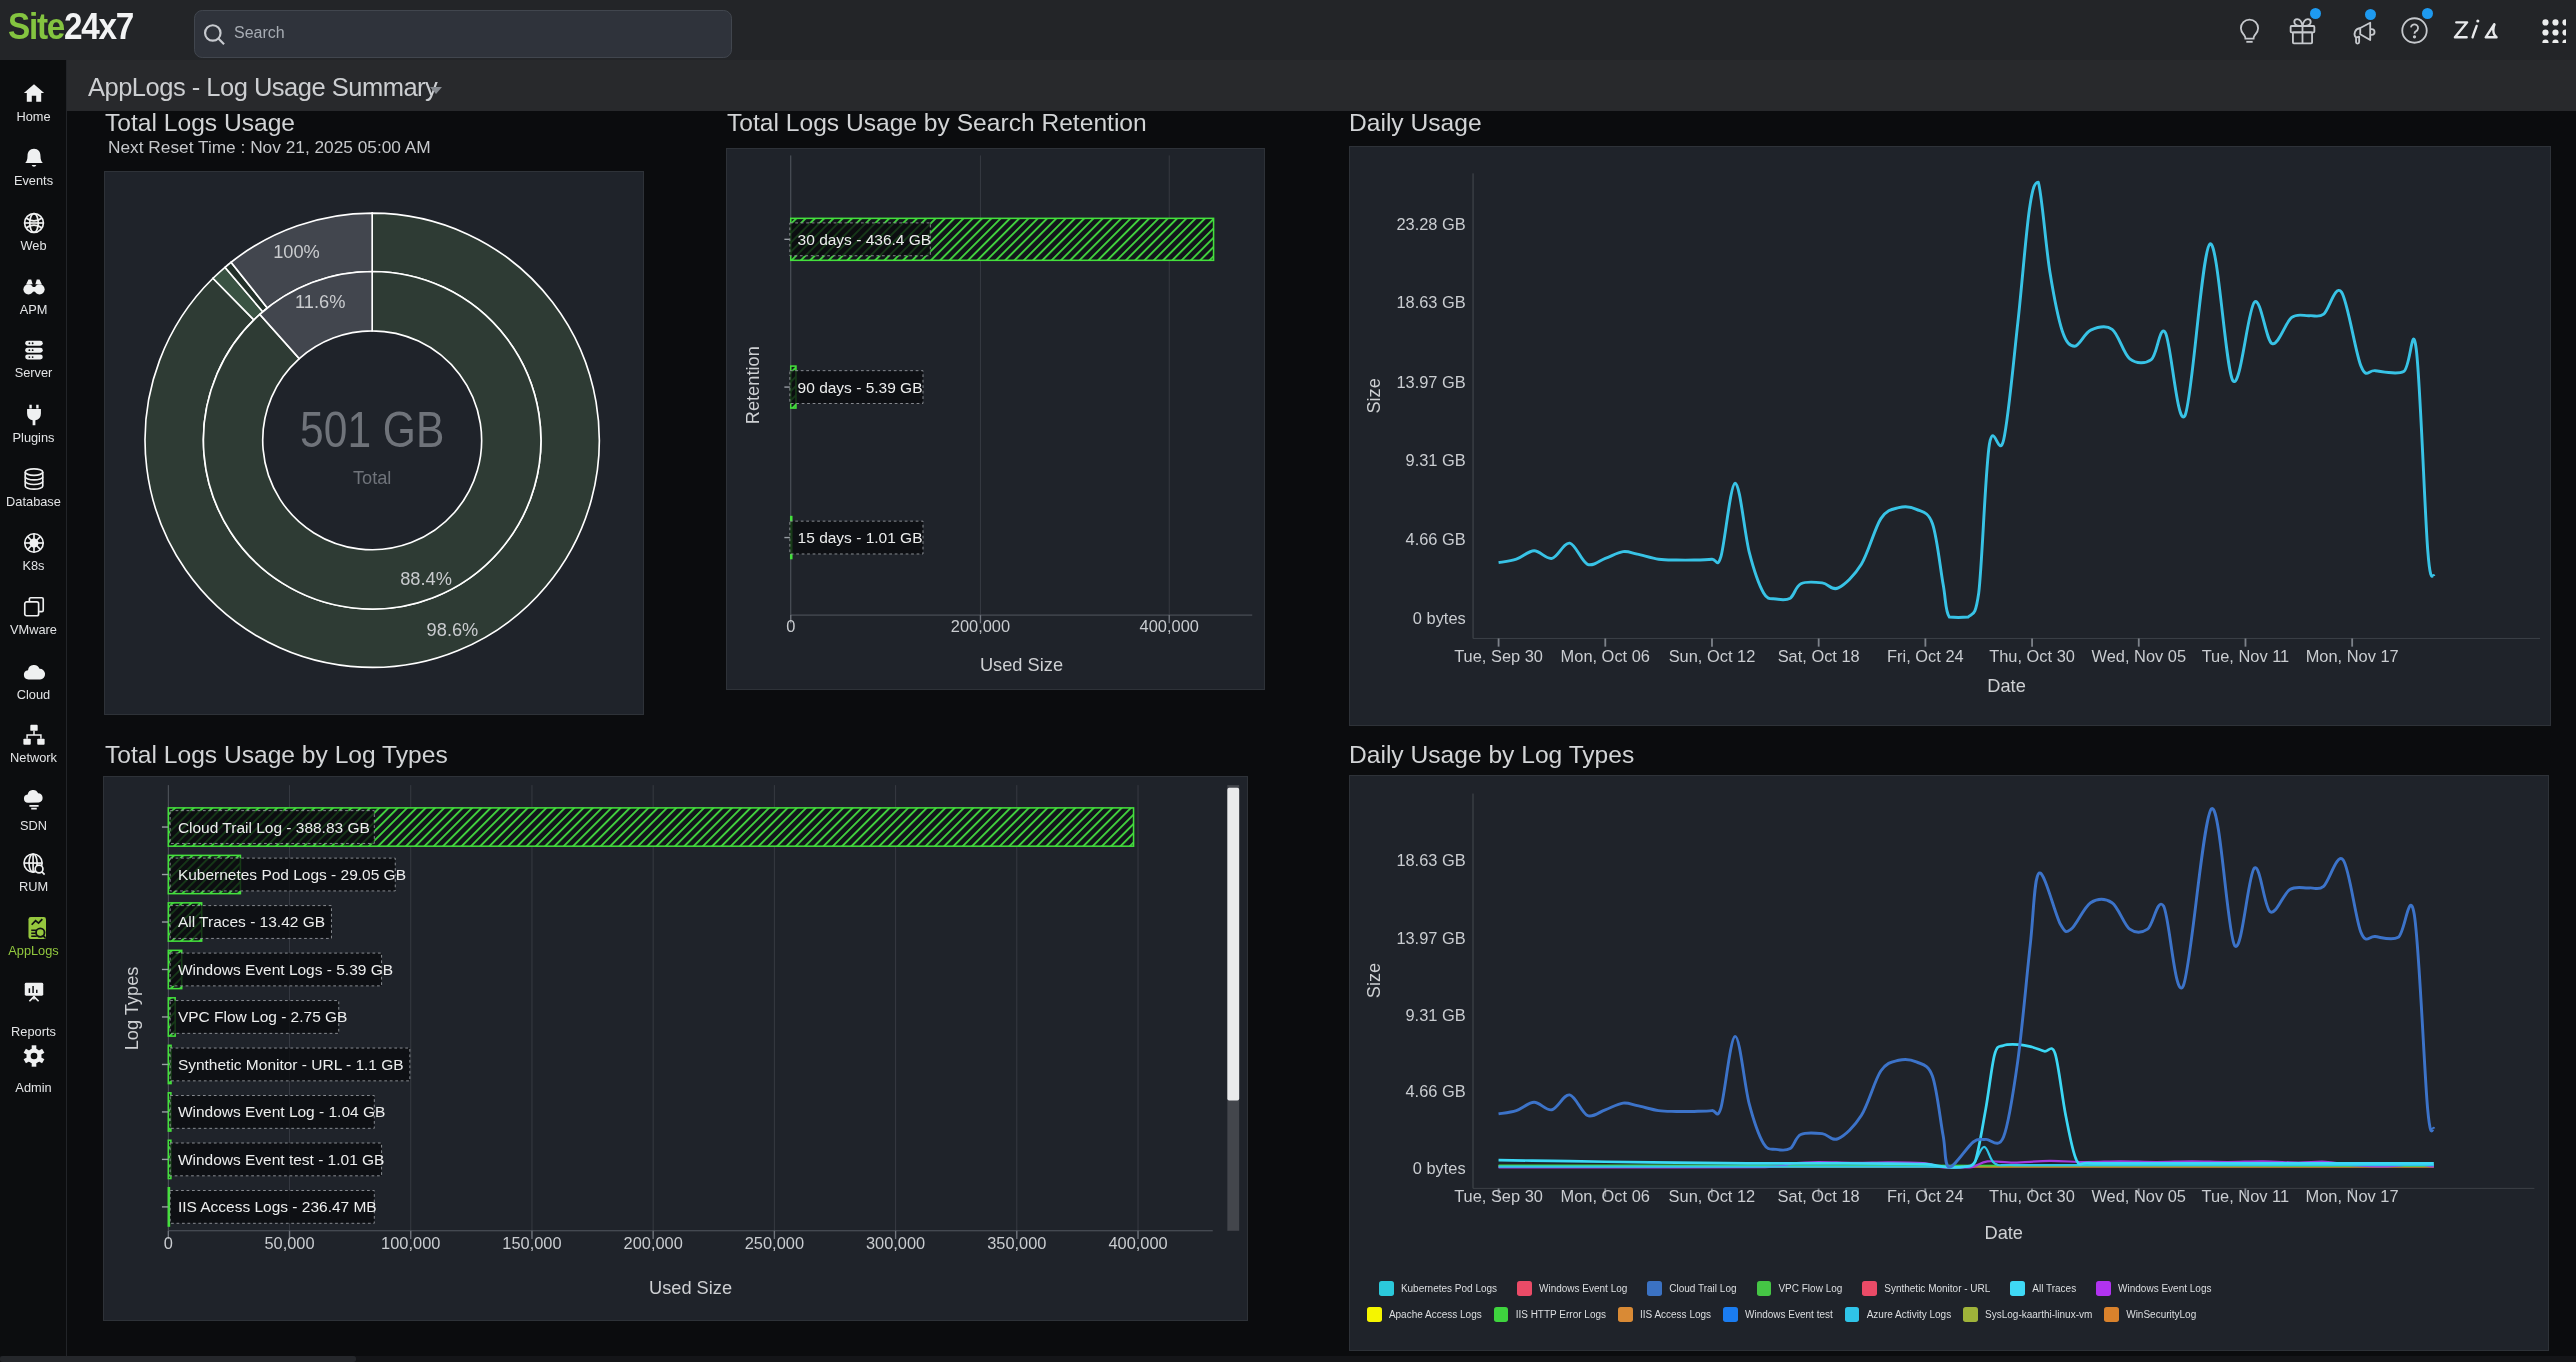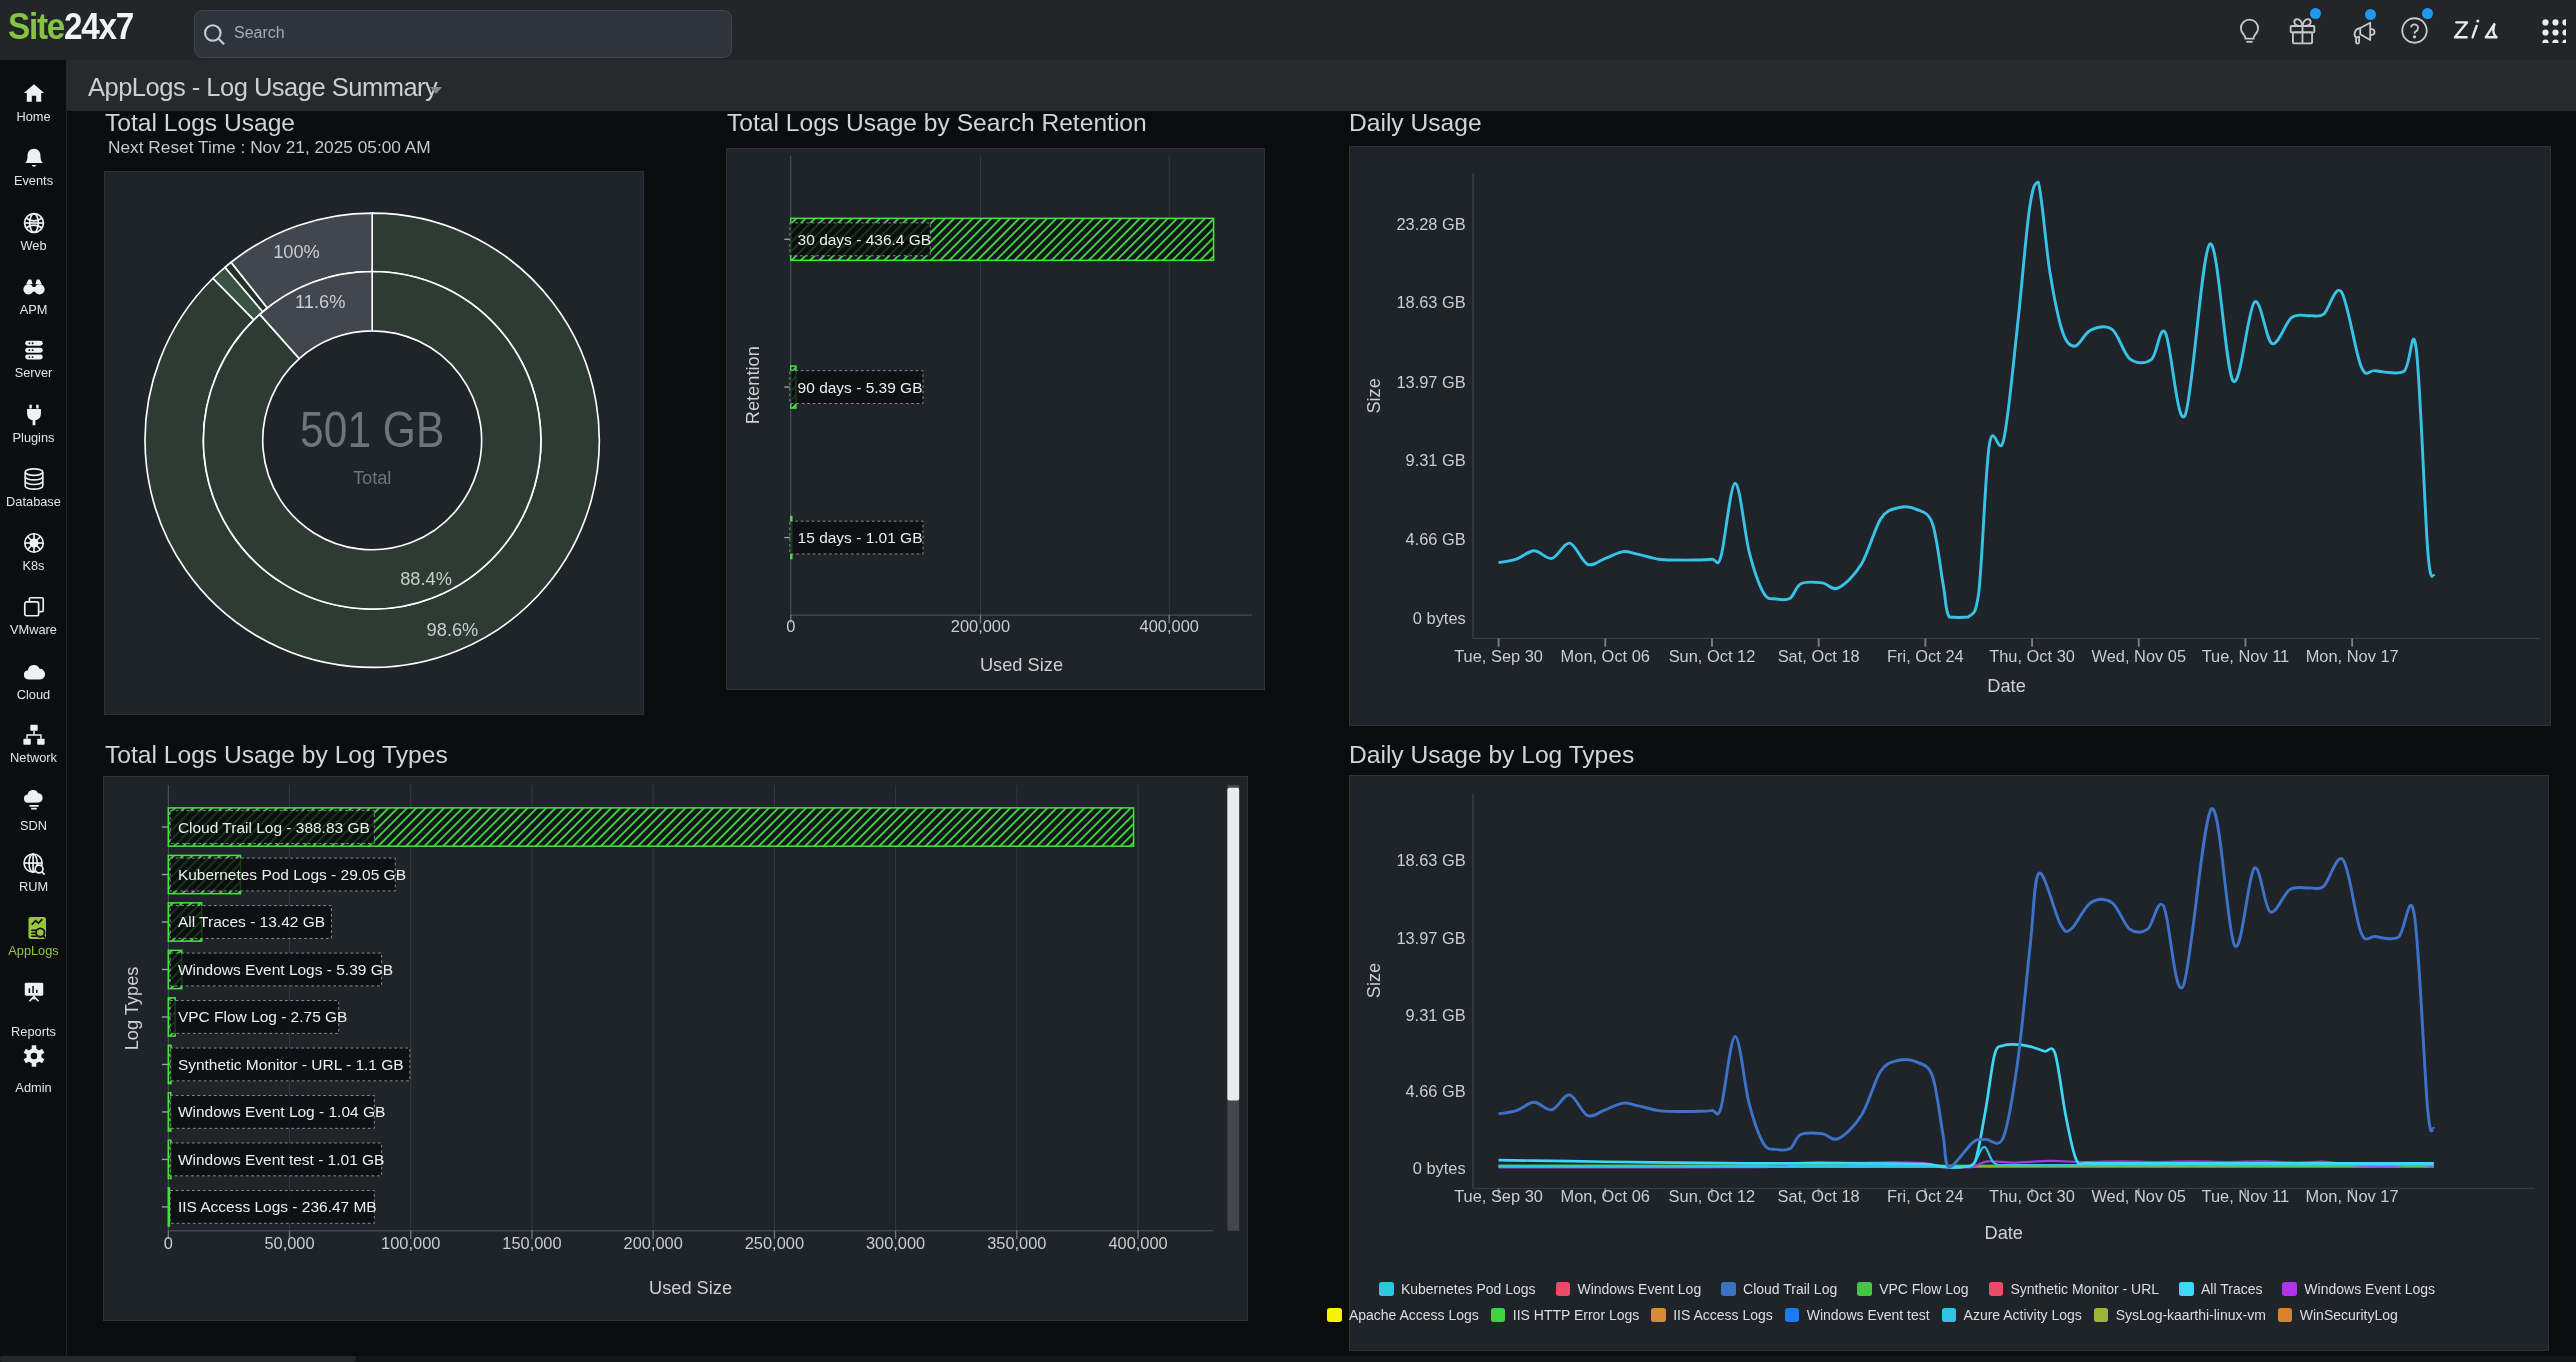--- a/index.html
+++ b/index.html
@@ -4,21 +4,21 @@
 html,body{width:2576px;height:1363px;background:#0b0c0e;font-family:"Liberation Sans",sans-serif;overflow:hidden}
 .abs{position:absolute}
 #topbar{position:absolute;left:0;top:0;width:2576px;height:60px;background:#232528}
 #crumb{position:absolute;left:67px;top:60px;width:2509px;height:51px;background:#28292c}
 #sidebar{position:absolute;left:0;top:60px;width:67px;height:1303px;background:#0c0d0f;border-right:0.9px solid #222428}
 .sb-item{position:absolute;left:0;width:67px;text-align:center;color:#eceded;font-size:12.8px}
 .sb-item svg{display:block;margin:0 auto}
 .ptitle{position:absolute;color:#d2d4d6;font-size:24.6px}
 .psub{position:absolute;color:#c6c8cb;font-size:17.3px}
 .chartbox{position:absolute;background:#1f232a;border:0.9px solid #2e3238}
-.lg{display:flex;align-items:center;gap:7.3px;color:#dcdee0;font-size:14px;white-space:nowrap}
+.lg{display:flex;align-items:center;gap:7.3px;color:#dcdee0;font-size:10px;white-space:nowrap}
 .lg i{width:14.6px;height:14.6px;border-radius:2.7px;display:inline-block}
 </style></head><body>
 <div id="topbar"></div>
 <div id="crumb"></div>
 <div id="sidebar"></div>
 <div class="abs" style="left:8.2px;top:5.5px;font-size:37px;font-weight:bold;letter-spacing:-1.4px;transform:scaleX(0.9);transform-origin:0 50%"><span style="color:#84c440">Site</span><span style="color:#f2f3f4">24x7</span></div>
 <div class="abs" style="left:194px;top:10px;width:538px;height:48px;background:#2f333b;border:0.9px solid #41464e;border-radius:8.2px"></div>
 <svg class="abs" style="left:202px;top:22px" width="27" height="25.5" viewBox="0 0 30 28">
     <circle cx="12" cy="12" r="8.6" fill="none" stroke="#c7cacf" stroke-width="2.4"></circle>
     <line x1="18.2" y1="18.2" x2="24.5" y2="24.5" stroke="#c7cacf" stroke-width="2.4"></line>
@@ -467,21 +467,21 @@
   </svg>
 <div class="abs" style="left:1379px;top:1281px;display:flex;gap:20px">
     <span class="lg"><i style="background:#2bc9db"></i>Kubernetes Pod Logs</span>
     <span class="lg"><i style="background:#ea4b67"></i>Windows Event Log</span>
     <span class="lg"><i style="background:#3b72c3"></i>Cloud Trail Log</span>
     <span class="lg"><i style="background:#45c545"></i>VPC Flow Log</span>
     <span class="lg"><i style="background:#ea4b67"></i>Synthetic Monitor - URL</span>
     <span class="lg"><i style="background:#3fd9f5"></i>All Traces</span>
     <span class="lg"><i style="background:#b133f0"></i>Windows Event Logs</span>
   </div>
-<div class="abs" style="left:1327px;top:1307px;display:flex;gap:12px">
+<div class="abs" style="left:1367px;top:1307px;display:flex;gap:12px">
     <span class="lg"><i style="background:#f5f500"></i>Apache Access Logs</span>
     <span class="lg"><i style="background:#3ed43e"></i>IIS HTTP Error Logs</span>
     <span class="lg"><i style="background:#d98a35"></i>IIS Access Logs</span>
     <span class="lg"><i style="background:#1a7cf0"></i>Windows Event test</span>
     <span class="lg"><i style="background:#2fc4e8"></i>Azure Activity Logs</span>
     <span class="lg"><i style="background:#9fb33a"></i>SysLog-kaarthi-linux-vm</span>
     <span class="lg"><i style="background:#d9822c"></i>WinSecurityLog</span>
   </div>
 <div class="abs" style="left:0;top:1356px;width:2576px;height:6.4px;background:#141518"></div>
 <div class="abs" style="left:0;top:1356px;width:356px;height:6.4px;border-radius:2.7px;background:#25272b"></div>

